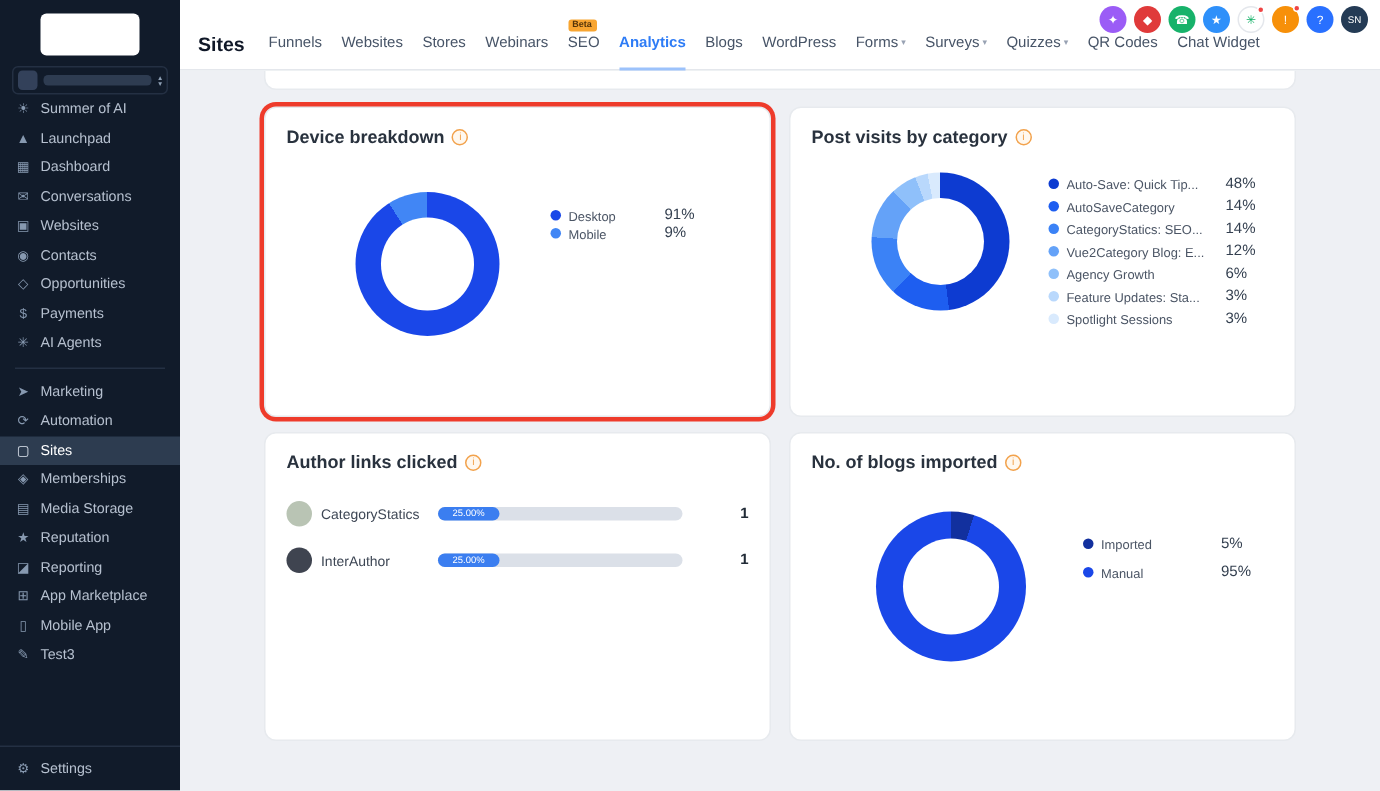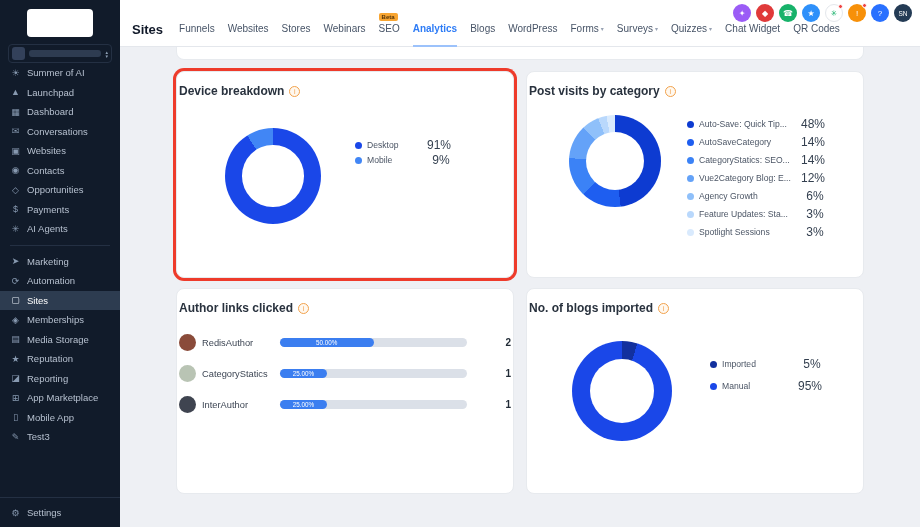--- a/index.html
+++ b/index.html
@@ -38,37 +38,37 @@
   .tab .caret{font-size:6px;color:#98a2b3}
   .tab .beta{position:absolute;top:13px;left:0;background:#f8a531;color:#53340a;font-size:6px;font-weight:700;padding:0 3px;border-radius:2px;line-height:8px}
   .topicons{position:absolute;top:4px;right:8px;display:flex;gap:5px}
   .ticon{position:relative;width:18px;height:18px;border-radius:50%;display:flex;align-items:center;justify-content:center;color:#fff;font-size:8px;cursor:pointer}
   .ticon .bdot{position:absolute;top:-1px;right:-1px;width:5px;height:5px;border-radius:50%;background:#ef4444;border:1px solid #fff}
 
   
   .content{flex:1;padding:0 56px;overflow:hidden}
   .strip{height:13px;background:#fff;border:1px solid #e7eaee;border-top:none;border-radius:0 0 8px 8px;margin-bottom:11px}
   .grid{display:grid;grid-template-columns:1fr 1fr;grid-template-rows:207px 206px;gap:10px 12px}
-  .card{background:#fff;border:1px solid #e7eaee;border-radius:8px;padding:12px 2px;position:relative}
+  .card{background:#fff;border:1px solid #e7eaee;border-radius:8px;padding:12px 14px;position:relative}
   .card.hl{box-shadow:0 0 0 3px #ee3b2b;z-index:1}
   .chead{display:flex;align-items:center;gap:5px}
   .ctitle{font-size:12px;font-weight:700;color:#29323e}
   .info{width:11px;height:11px;border-radius:50%;border:1px solid #f2a24c;color:#f2a24c;font-size:7px;font-style:normal;display:flex;align-items:center;justify-content:center;cursor:pointer;flex:none;background:#fff8ef}
 
   .chart-row{display:flex}
   .donut{position:relative;border-radius:50%;flex:none}
   .donut::after{content:"";position:absolute;inset:18%;background:#fff;border-radius:50%}
   .d-96{width:96px;height:96px}
   .d-92{width:92px;height:92px}
   .d-100{width:100px;height:100px}
   .legend{display:flex;flex-direction:column}
   .lrow{display:flex;align-items:center;gap:5px}
   .ldot{width:7px;height:7px;border-radius:50%;flex:none}
   .llab{flex:1;font-size:8.6px;color:#4b5565;white-space:nowrap;overflow:hidden}
-  .lval{font-size:12px;color:#333f4f;text-align:center;min-width:20px;flex:none}
+  .lval{font-size:10px;color:#333f4f;text-align:left;min-width:20px;flex:none}
 
   .cr-device{margin-top:30px;padding-left:46px}
   .lg-device{margin-left:34px;margin-top:10px;width:96px;gap:1px}
   .cr-post{margin-top:17px;padding-left:40px}
   .lg-post{margin-left:26px;margin-top:2px;width:138px;gap:4px}
   .cr-blogs{margin-top:26px;padding-left:43px}
   .lg-blogs{margin-left:38px;margin-top:16px;width:112px;gap:8px}
 
   .authors{margin-top:12px}
   .arow{display:flex;align-items:center;height:31px}
@@ -217,24 +217,24 @@
           </span>
           <span class="tab">
             <span>Surveys</span>
             <span class="caret">▾</span>
           </span>
           <span class="tab">
             <span>Quizzes</span>
             <span class="caret">▾</span>
           </span>
           <span class="tab">
+            <span>QR Codes</span>
+          </span>
+          <span class="tab">
             <span>Chat Widget</span>
-          </span>
-          <span class="tab">
-            <span>QR Codes</span>
           </span>
         </div>
 
       <div class="topicons" id="topicons">
           <span class="ticon" style="background: rgb(155, 92, 246);">✦</span>
           <span class="ticon" style="background: rgb(224, 58, 58);">◆</span>
           <span class="ticon" style="background: rgb(23, 178, 106);">☎</span>
           <span class="ticon" style="background: rgb(46, 144, 250);">★</span>
           <span class="ticon" style="background: rgb(255, 255, 255); color: rgb(23, 178, 106); border: 1px solid rgb(228, 231, 236);">✳<span class="bdot"></span></span>
           <span class="ticon" style="background: rgb(247, 144, 9);">!<span class="bdot"></span></span>
@@ -317,28 +317,20 @@
           </div>
         </section>
 
         <section class="card">
           <div class="chead">
             <span class="ctitle">Author links clicked</span>
             <span class="info">i</span>
           </div>
           <div class="authors" id="authors">
               <div class="arow">
-                <span class="aav" style="background: rgb(138, 75, 58);"></span>
-                <span class="aname">RedisAuthor</span>
-                <span class="abar" style="background: rgb(219, 224, 232);">
-                  <span class="afill" style="width: 50%; background: rgb(59, 126, 240);">50.00%</span>
-                </span>
-                <span class="acount">2</span>
-              </div>
-              <div class="arow">
                 <span class="aav" style="background: rgb(185, 196, 180);"></span>
                 <span class="aname">CategoryStatics</span>
                 <span class="abar" style="background: rgb(219, 224, 232);">
                   <span class="afill" style="width: 25%; background: rgb(59, 126, 240);">25.00%</span>
                 </span>
                 <span class="acount">1</span>
               </div>
               <div class="arow">
                 <span class="aav" style="background: rgb(63, 68, 80);"></span>
                 <span class="aname">InterAuthor</span>

